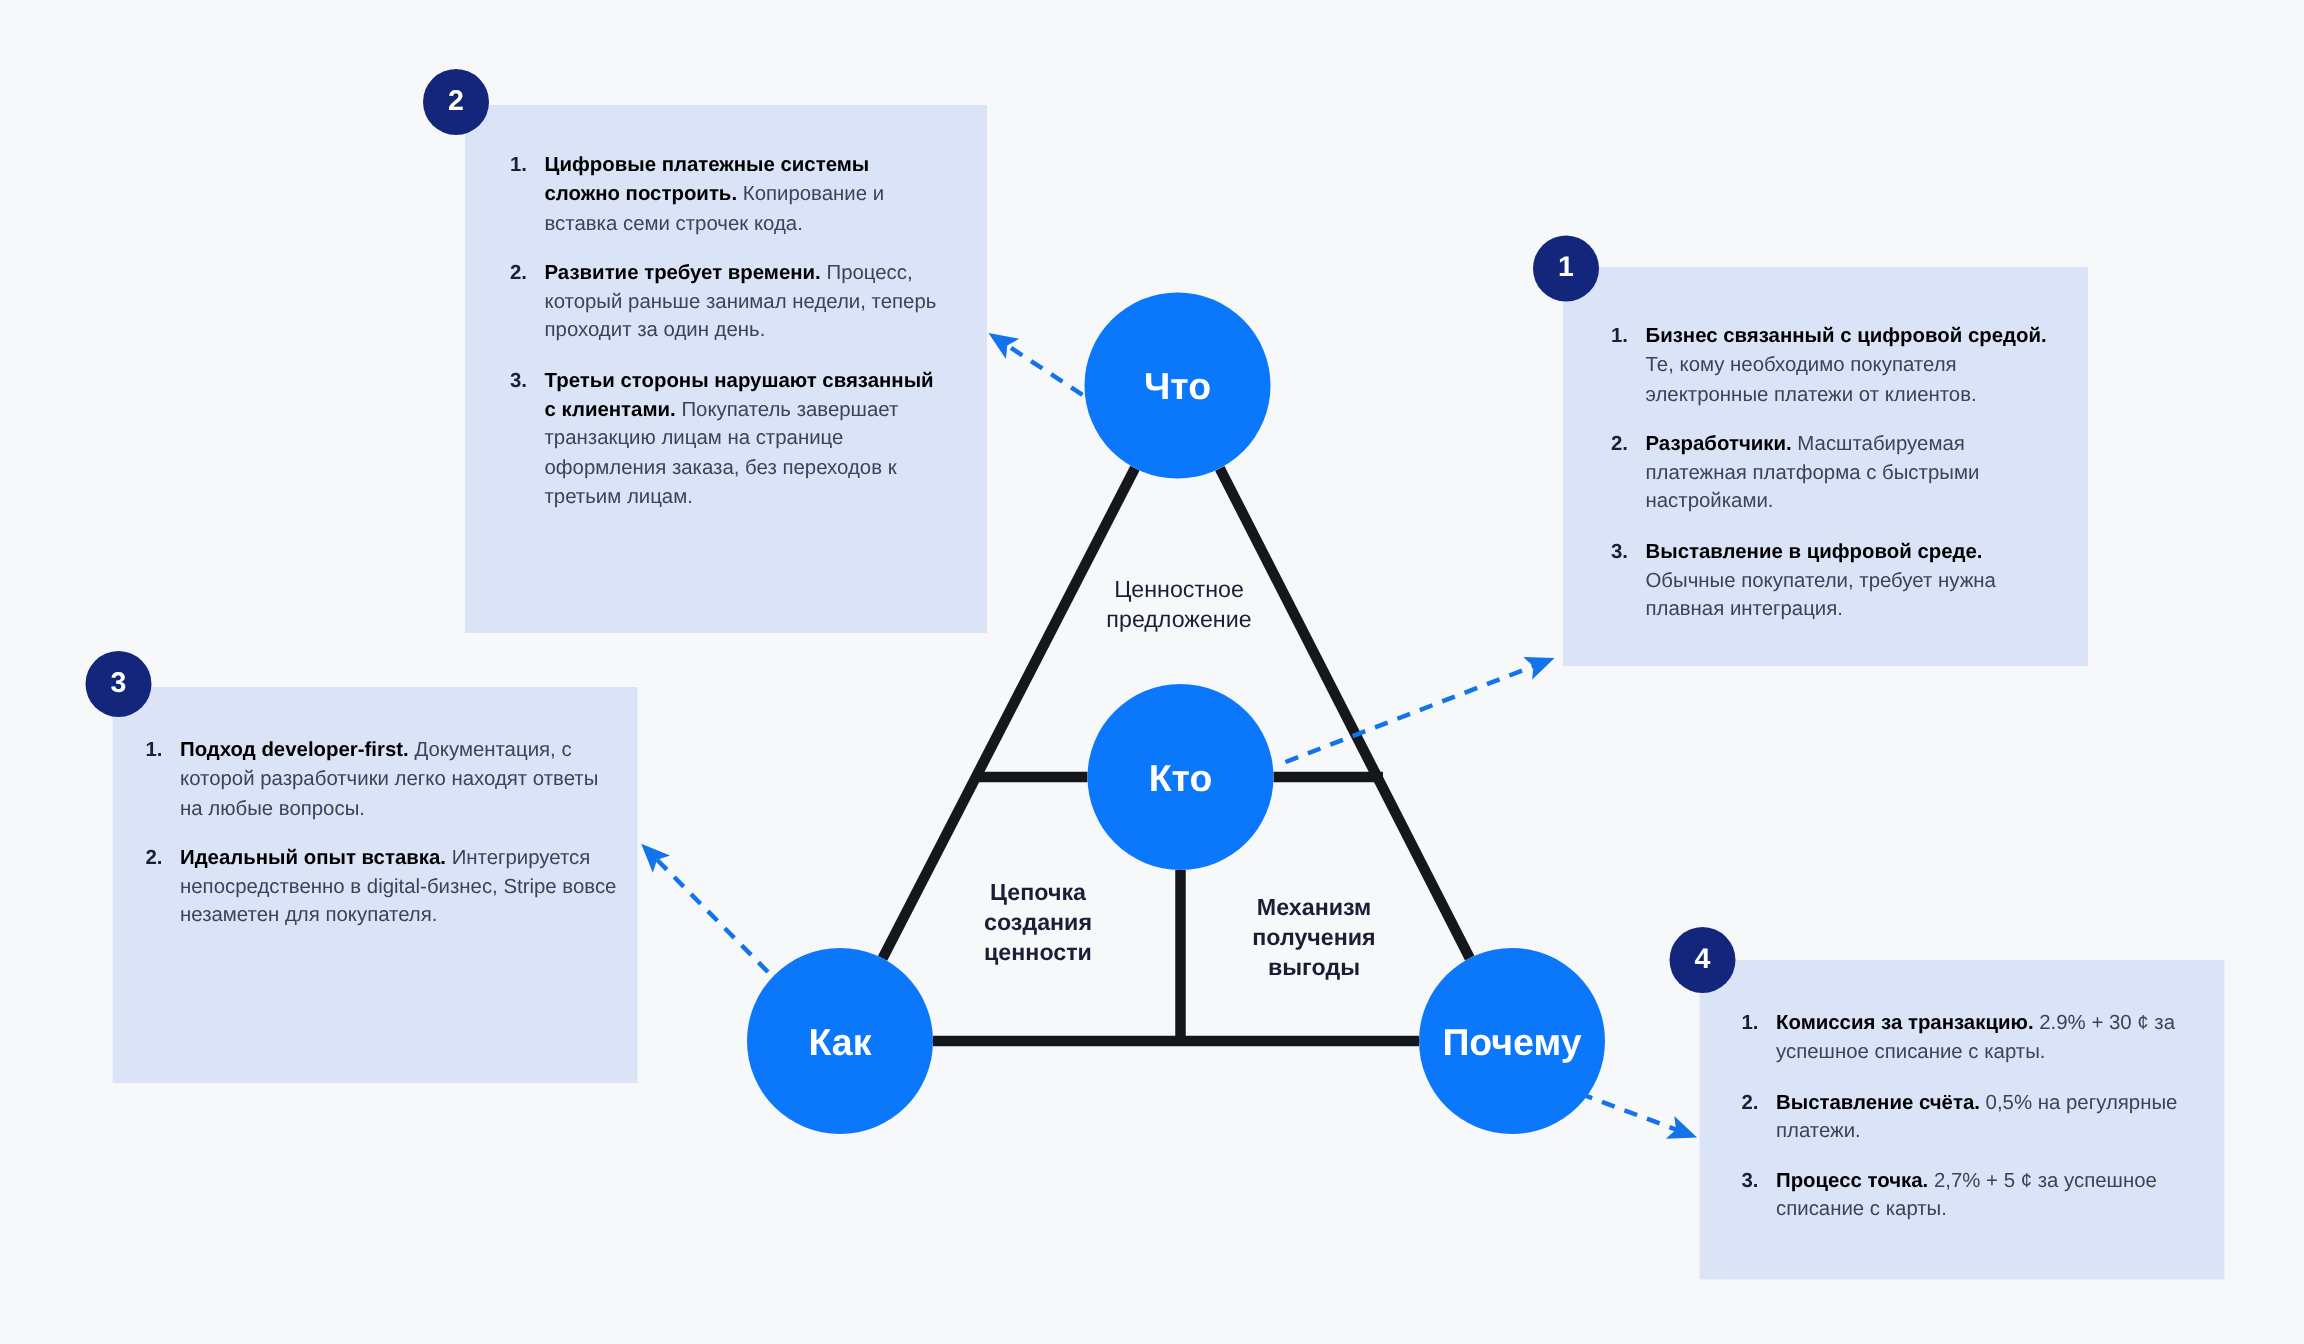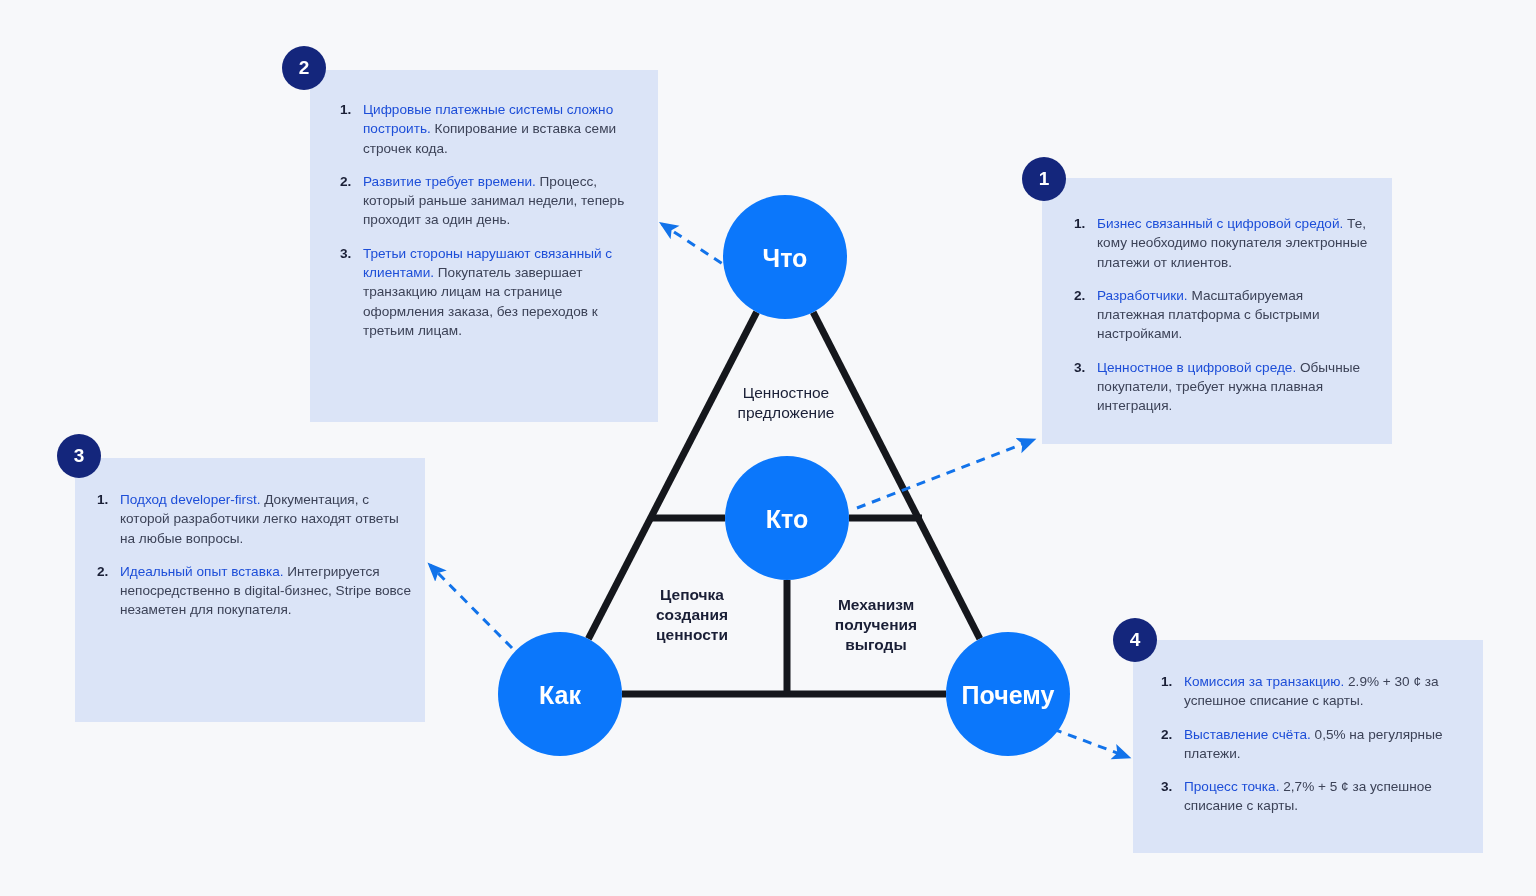--- a/index.html
+++ b/index.html
@@ -44,22 +44,22 @@
   }
   .info-list li .num {
     position: absolute;
     left: 0;
     top: 0;
     font-weight: bold;
     color: #1a1f36;
     font-size: 13.6px;
   }
   .info-list li .lead {
-    font-weight: normal;
-    color: #1d4ed8;
+    font-weight: bold;
+    color: #000000;
   }
   .info-list li .rest {
     color: #3c4257;
   }
 
   
   .badge {
     position: absolute;
     width: 44px;
     height: 44px;
@@ -155,21 +155,21 @@
         <text x="692" y="600" class="seg-label"><tspan x="692" dy="0">Цепочка</tspan><tspan x="692" dy="20">создания</tspan><tspan x="692" dy="20">ценности</tspan></text>
         <text x="876" y="610" class="seg-label"><tspan x="876" dy="0">Механизм</tspan><tspan x="876" dy="20">получения</tspan><tspan x="876" dy="20">выгоды</tspan></text>
       </g>
   </svg>
 
   <div id="boxes-layer">
       <div class="info-box" style="left: 1042px; top: 178px; width: 350px; height: 266px; background: rgb(219, 228, 247); padding: 36px 20px 0px 32px;">
         <ul class="info-list">
           <li><span class="num">1.</span><span class="lead">Бизнес связанный с цифровой средой.</span><span class="rest"> Те, кому необходимо покупателя электронные платежи от клиентов.</span></li>
           <li><span class="num">2.</span><span class="lead">Разработчики.</span><span class="rest"> Масштабируемая платежная платформа с быстрыми настройками.</span></li>
-          <li><span class="num">3.</span><span class="lead">Ценностное в цифровой среде.</span><span class="rest"> Обычные покупатели, требует нужна плавная интеграция.</span></li>
+          <li><span class="num">3.</span><span class="lead">Выставление в цифровой среде.</span><span class="rest"> Обычные покупатели, требует нужна плавная интеграция.</span></li>
         </ul>
       </div>
       <div class="badge" style="left: 1022px; top: 157px; background: rgb(20, 38, 124);">1</div>
       <div class="info-box" style="left: 310px; top: 70px; width: 348px; height: 352px; background: rgb(219, 228, 247); padding: 30px 28px 0px 30px;">
         <ul class="info-list">
           <li><span class="num">1.</span><span class="lead">Цифровые платежные системы сложно построить.</span><span class="rest"> Копирование и вставка семи строчек кода.</span></li>
           <li><span class="num">2.</span><span class="lead">Развитие требует времени.</span><span class="rest"> Процесс, который раньше занимал недели, теперь проходит за один день.</span></li>
           <li><span class="num">3.</span><span class="lead">Третьи стороны нарушают связанный с клиентами.</span><span class="rest"> Покупатель завершает транзакцию лицам на странице оформления заказа, без переходов к третьим лицам.</span></li>
         </ul>
       </div>

